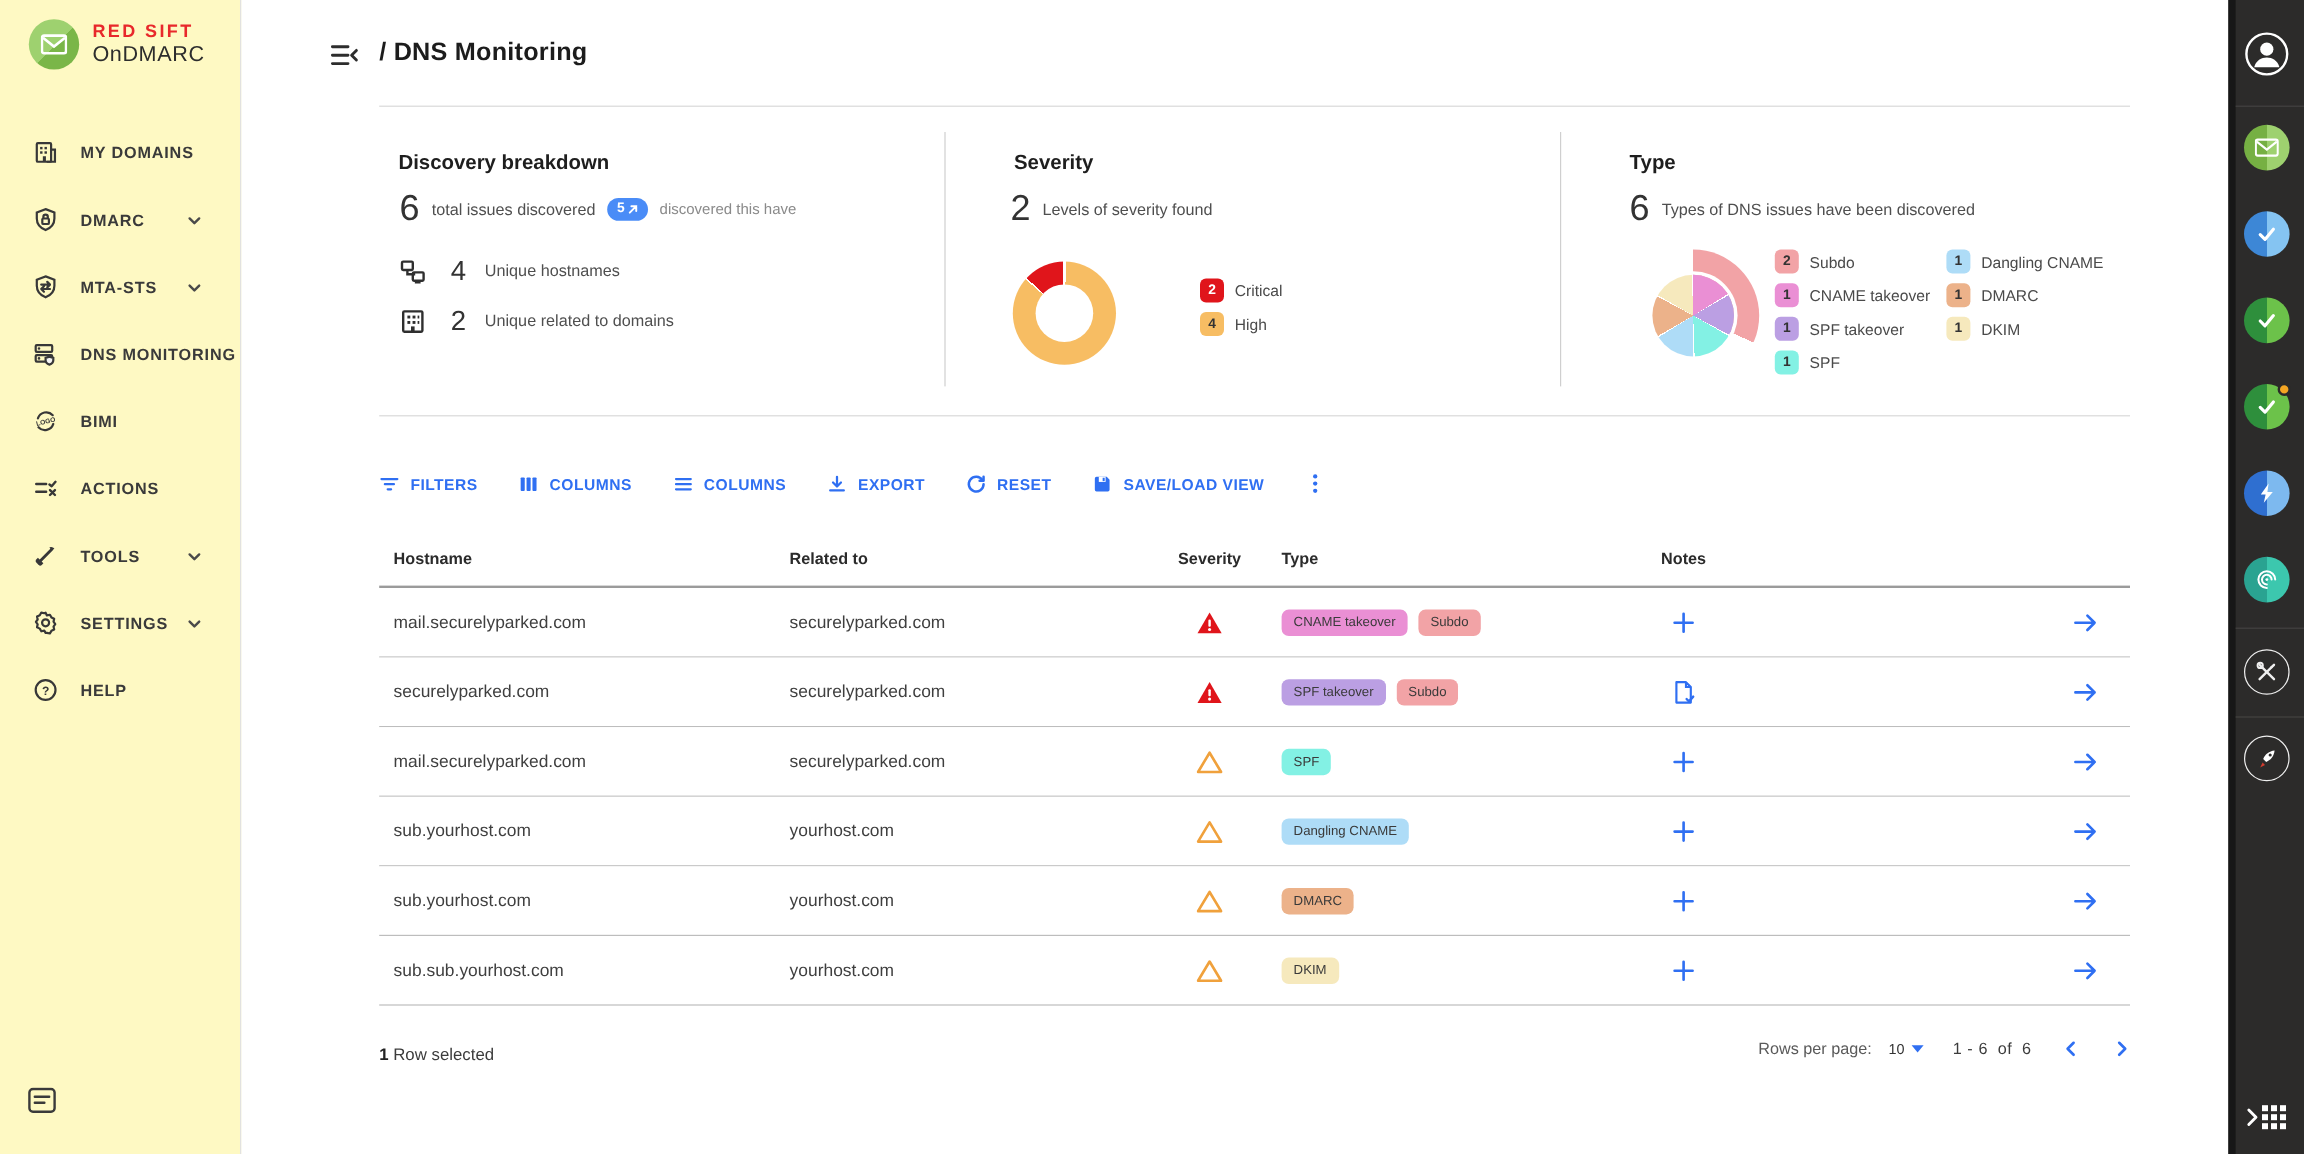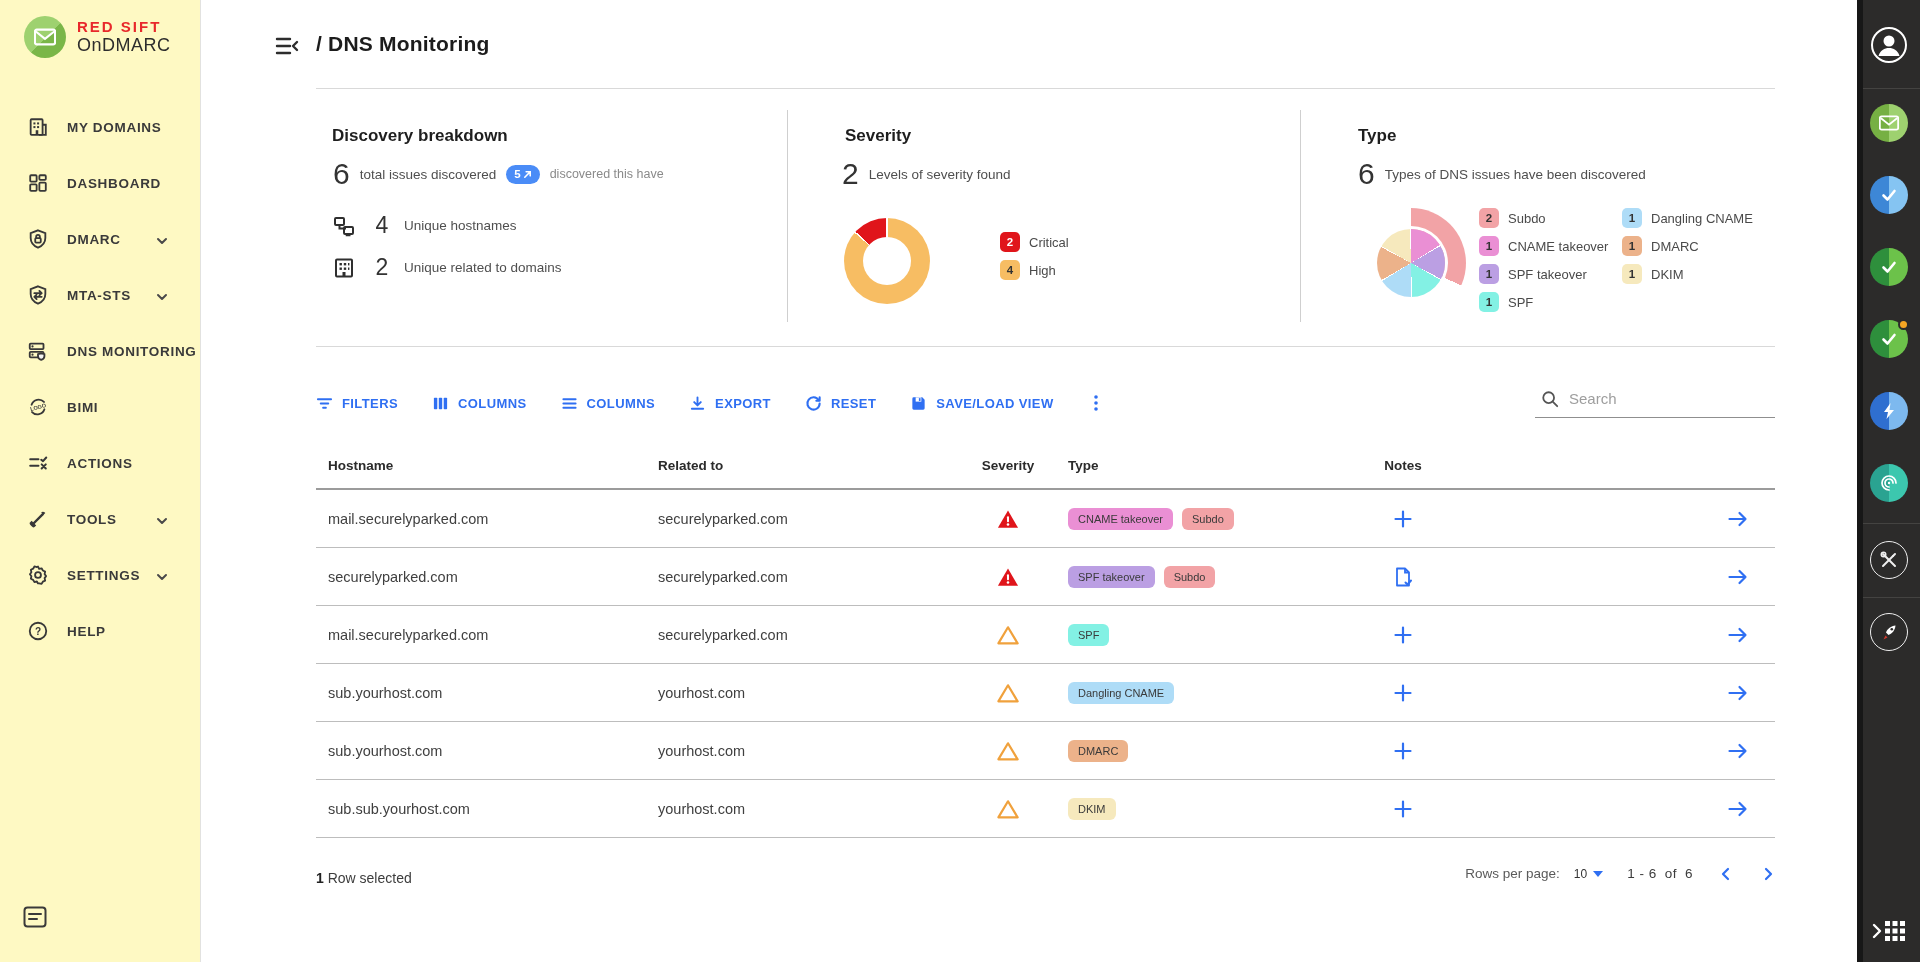--- a/index.html
+++ b/index.html
@@ -163,31 +163,20 @@
               <rect x="11" y="11" width="2.2" height="2.2"></rect>
               <rect x="9.5" y="15.5" width="2.8" height="5"></rect>
             </g>
           </svg>
         </span>
         <span class="mi-label">MY DOMAINS</span>
       </div>
       <div class="menu-item">
         <span class="mi-icon">
           <svg viewBox="0 0 24 24" fill="none" stroke="currentColor" stroke-width="2">
-            <rect x="3.5" y="3.5" width="7" height="7" rx="1"></rect>
-            <rect x="13.5" y="3.5" width="7" height="5" rx="1"></rect>
-            <rect x="3.5" y="13.5" width="7" height="7" rx="1"></rect>
-            <rect x="13.5" y="11.5" width="7" height="9" rx="1"></rect>
-          </svg>
-        </span>
-        <span class="mi-label">DASHBOARD</span>
-      </div>
-      <div class="menu-item">
-        <span class="mi-icon">
-          <svg viewBox="0 0 24 24" fill="none" stroke="currentColor" stroke-width="2">
             <path d="M12 2.5l8 3v5.5c0 5-3.2 8.6-8 10.5-4.8-1.9-8-5.5-8-10.5V5.5z"></path>
             <rect x="9" y="11" width="6" height="5" rx="1"></rect>
             <path d="M10 11V9.5a2 2 0 0 1 4 0V11"></path>
           </svg>
         </span>
         <span class="mi-label">DMARC</span>
         <span class="mi-chevron"><svg viewBox="0 0 12 12" fill="none" stroke="currentColor" stroke-width="2" stroke-linecap="round" stroke-linejoin="round">
             <path d="M2 4l4 4 4-4"></path>
           </svg></span>
       </div>
@@ -446,27 +435,20 @@
           </svg>
         </span>
         <span>SAVE/LOAD VIEW</span>
       </div>
       <div class="tb-more"><svg viewBox="0 0 16 18" fill="currentColor">
           <circle cx="8" cy="3" r="1.8"></circle>
           <circle cx="8" cy="9" r="1.8"></circle>
           <circle cx="8" cy="15" r="1.8"></circle>
         </svg></div>
     </div>
-  <div class="search-box">
-    <svg viewBox="0 0 20 20">
-        <circle cx="8.5" cy="8.5" r="6" fill="none" stroke="currentColor" stroke-width="2"></circle>
-        <path d="M13 13l5 5" stroke="currentColor" stroke-width="2" stroke-linecap="round"></path>
-      </svg>
-    <input type="text" placeholder="Search" style="">
-  </div>
 
   <div class="tbl">
     <div class="thead">
       <div class="th c1">Hostname</div>
       <div class="th c2">Related to</div>
       <div class="th c3">Severity</div>
       <div class="th c4">Type</div>
       <div class="th c5">Notes</div>
       <div class="th c6"></div>
     </div>

